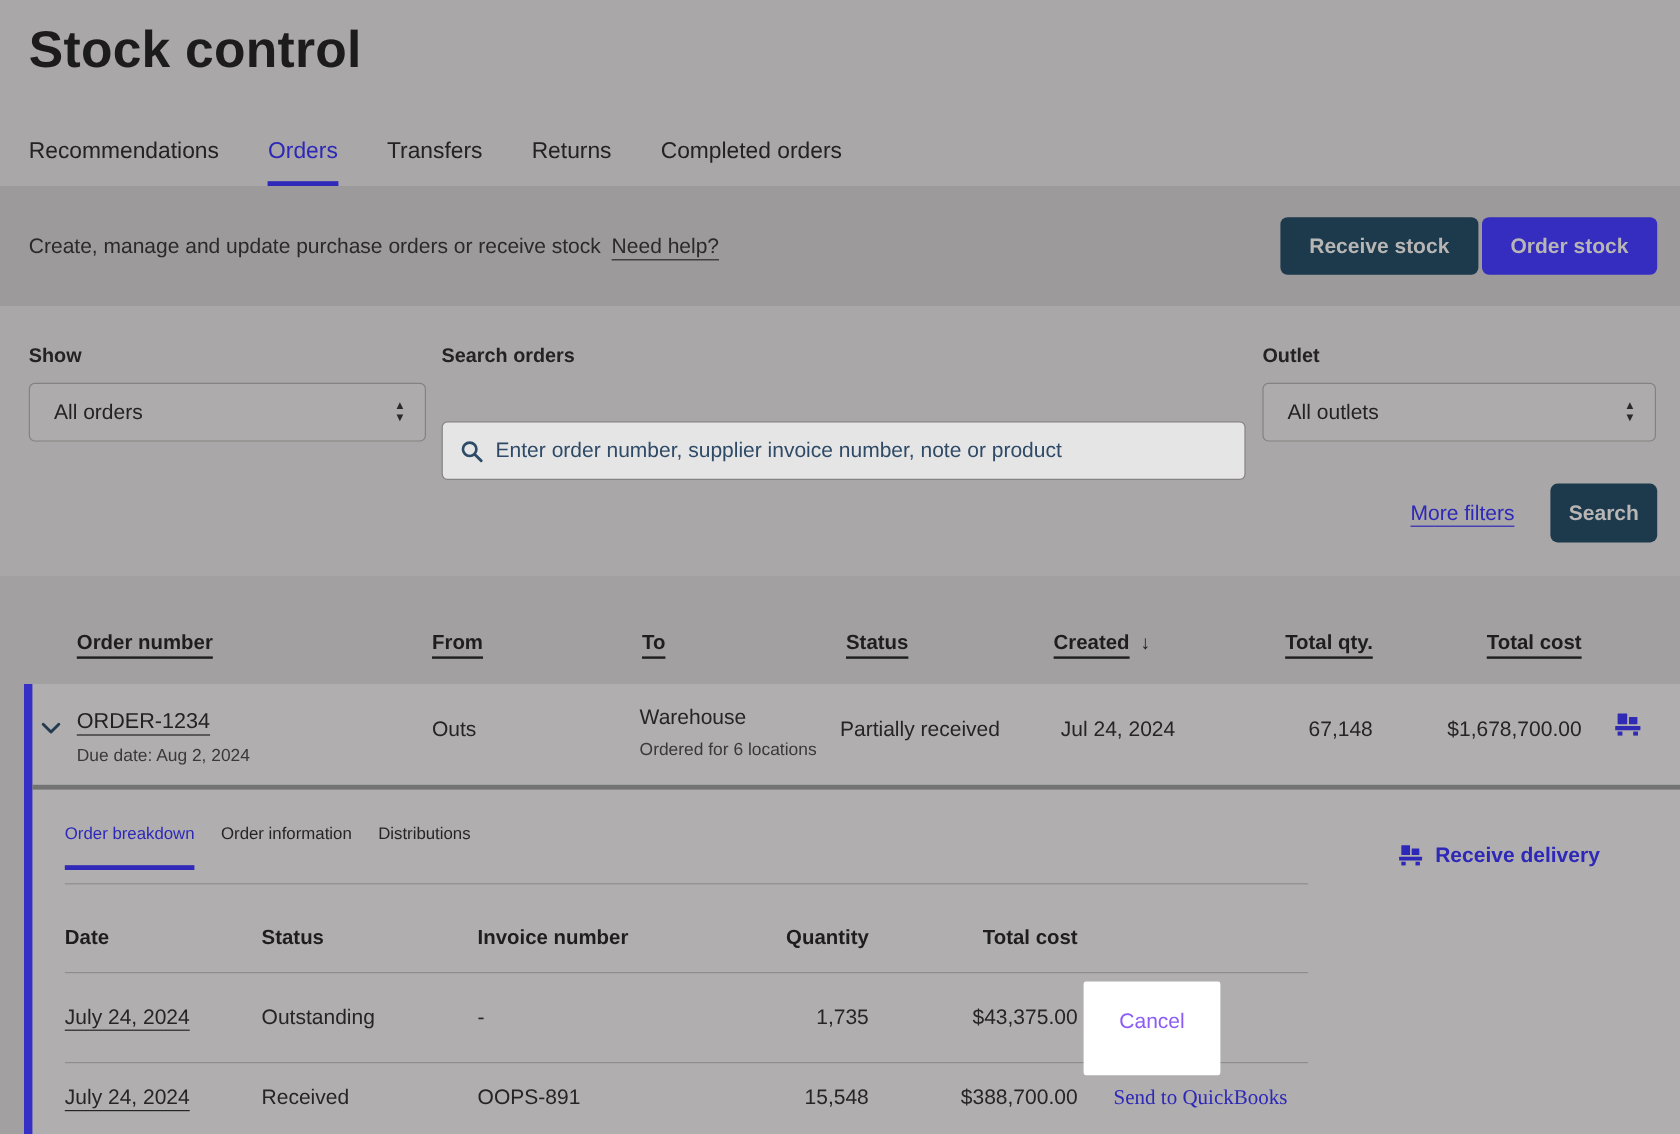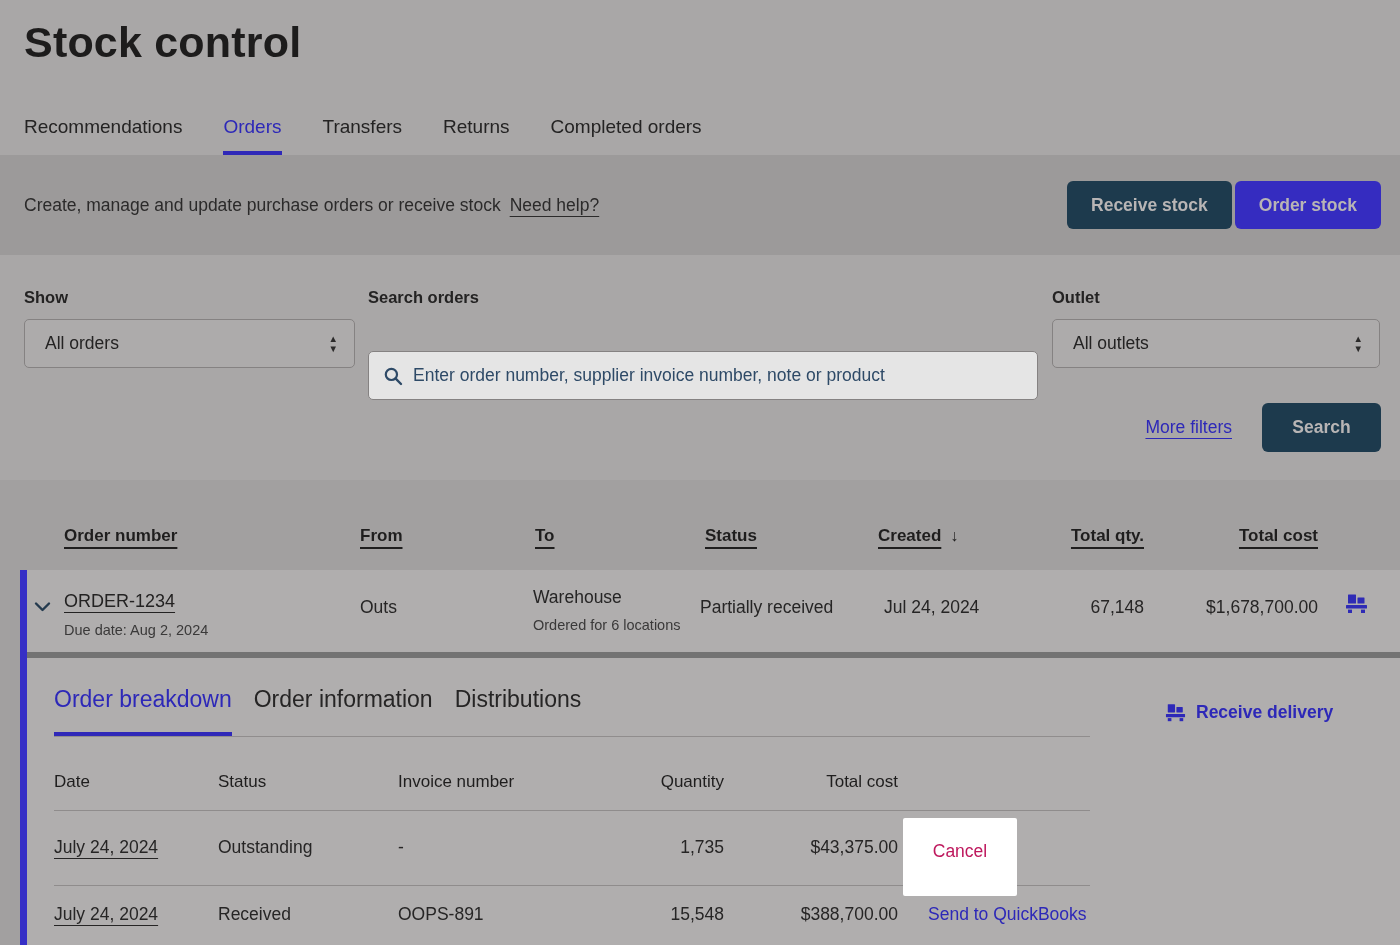--- a/index.html
+++ b/index.html
@@ -36,77 +36,77 @@
                 font-size:17.5px; color:#242323; cursor:pointer; }
   .sel-show { width:331px; } .sel-outlet { width:328px; margin-left:1px; }
   .sel-arrows { display:flex; flex-direction:column; gap:1px; font-size:9.5px; line-height:9px; color:#2b2a2a; }
   .search-box { width:670px; height:49px; background:#e5e5e5; border:1px solid #858282; border-radius:5px;
                 display:flex; align-items:center; padding:0 14px; gap:10px;margin-top:32px; }
   .search-box input { flex:1; border:none; background:transparent; outline:none;
                       font-size:17.5px; font-family:inherit; color:#2e4a67; }
   .search-box input::placeholder { color:#2e4a67; opacity:1; }
   .filters-actions { position:absolute; right:19px; top:148px; display:flex; align-items:center; gap:30px; }
   .more-filters { font-size:17.5px; color:#2d28b8; text-decoration:underline; text-underline-offset:5px; cursor:pointer; }
-  .btn-search { width:119px; height:49px; padding:0; }
+  .btn-search { width:89px; height:49px; padding:0; }
   
   .table-section { position:absolute; left:0; top:480px; width:1400px; height:465px; background:#a2a0a0; }
   .otable-header { position:absolute; left:0; top:0; width:1400px; height:90px; }
   .oth { position:absolute; bottom:24px; font-size:17px; font-weight:700; color:#1f1e1e;
          text-decoration:underline; text-underline-offset:6px; text-decoration-thickness:1.5px; cursor:pointer; }
   .oth-num { left:64px; } .oth-from { left:360px; } .oth-to { left:535px; } .oth-status { left:705px; }
   .oth-created { left:878px; } .oth-qty { left:1000px; width:144px; text-align:right; }
   .oth-cost { left:1170px; width:148px; text-align:right; }
   .sort-arrow { font-size:16px; font-weight:400; margin-left:9px; text-decoration:none; display:inline-block; color:#1f1e1e; }
   
   .order-panel { position:absolute; left:20px; top:90px; width:1380px; height:375px;
                  background:#b0aeae; border-left:7px solid #362fc6; }
-  .order-row { position:relative; height:88px; border-bottom:6px solid #737373; }
+  .order-row { position:relative; height:88px; border-bottom:4px solid #737373; }
   .oc { position:absolute; font-size:17.5px; color:#262525; }
   .oc-chevron { left:7px; top:31px; }
   .oc-num { left:37px; top:21px; font-size:18px; color:#232222; text-decoration:underline;
             text-underline-offset:5px; cursor:pointer; }
   .oc-due { left:37px; top:52px; font-size:14.5px; color:#3a3939; }
   .oc-from { left:333px; top:27px; }
   .oc-to { left:506px; top:17px; }
   .oc-tonote { left:506px; top:47px; font-size:14.5px; color:#3a3939; }
   .oc-status { left:673px; top:27px; }
   .oc-created { left:857px; top:27px; }
   .oc-qty { left:943px; top:27px; width:174px; text-align:right; }
   .oc-cost { left:1113px; top:27px; width:178px; text-align:right; }
   .oc-icon { left:1318px; top:23px; color:#2f2bb5; cursor:pointer; }
   
   .order-detail { position:relative; height:286px; }
   .detail-tabs { position:absolute; left:27px; top:28px; display:flex; gap:22px; }
-  .detail-tab { font-size:23px; color:#262525; padding-bottom:19px; border-bottom:4px solid transparent; cursor:pointer; }
+  .detail-tab { font-size:14px; color:#262525; padding-bottom:19px; border-bottom:4px solid transparent; cursor:pointer; }
   .detail-tab.active { color:#2d28b8; border-bottom-color:#2f28b8; }
   .detail-rule { position:absolute; left:27px; top:78px; width:1036px; height:1px; background:#908d8d; }
   .receive-delivery { position:absolute; left:1138px; top:44px; display:flex; align-items:center; gap:10px;
                       color:#2d28b8; font-size:17.5px; font-weight:700; cursor:pointer; }
   
   .dtable { position:absolute; left:27px; top:96px; width:1036px; height:190px; }
   .dt-header { position:absolute; left:0; top:0; width:1036px; height:56px; }
-  .dth { position:absolute; top:18px; font-size:17px; font-weight:400; color:#1f1e1e; }
+  .dth { position:absolute; top:18px; font-size:17px; font-weight:700; color:#1f1e1e; }
   .dt-divider { position:absolute; left:0; width:1036px; height:1px; background:#8f8c8c; z-index:1; }
   .dt-div1 { top:56px; } .dt-div2 { top:131px; }
   .dt-row { position:absolute; left:0; width:1036px; }
   .dt-row1 { top:57px; height:74px; }
   .dt-row2 { top:132px; height:58px; }
   .dtc { position:absolute; font-size:17.5px; color:#262525; }
   .dt-col-date { left:0; } .dt-col-status { left:164px; } .dt-col-invoice { left:344px; }
   .dt-col-qty { left:450px; width:220px; text-align:right; }
   .dt-col-total { left:690px; width:154px; text-align:right; }
-  .dt-col-action { left:874px; }
+  .dt-col-action { left:874px;font-family:Liberation Serif, serif; }
   .dt-row1 .dtc { top:26px; } .dt-row2 .dtc { top:18px; }
   .date-link { text-decoration:underline; text-underline-offset:5px; cursor:pointer; }
   .action-link { color:#2d28b8; cursor:pointer; }
   
   .spotlight { position:absolute; left:849px; top:64px; width:114px; height:78px; background:#ffffff;
                border-radius:2px; z-index:2; display:flex; align-items:center; justify-content:center;
                padding-bottom:12px; }
-  .cancel-link { font-size:17.5px; color:#be185d; cursor:pointer; }
+  .cancel-link { font-size:17.5px; color:#8b5cf6; cursor:pointer; }
   .icon-svg { display:block; }
 </style>
 </head>
 <body>
 
 <div class="header">
   <div class="page-title">Stock control</div>
   <div class="nav-tabs">
     <div class="nav-tab">Recommendations</div>
     <div class="nav-tab active">Orders</div>

